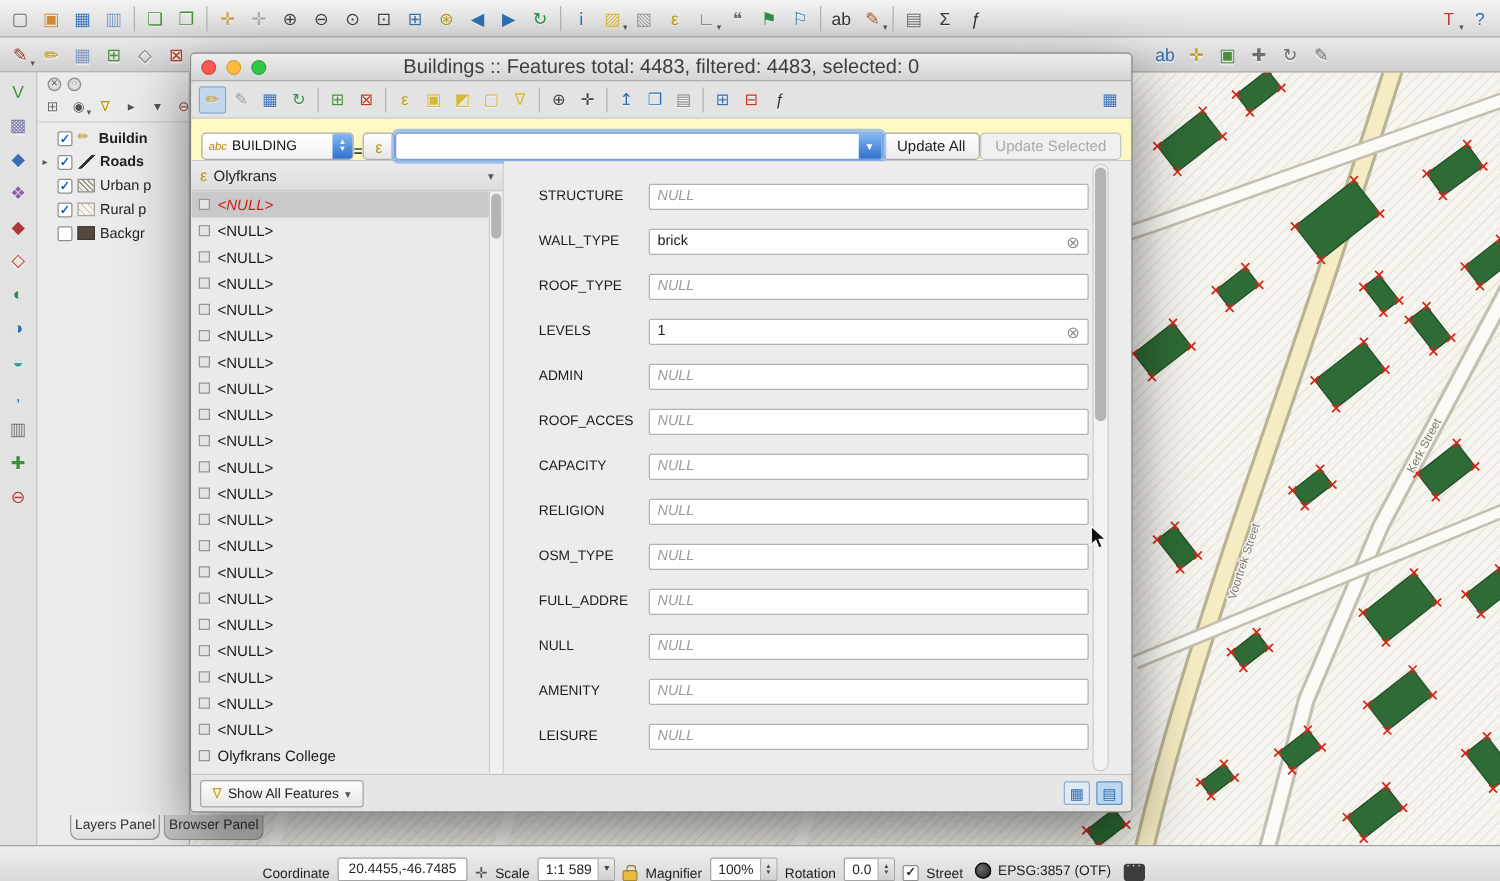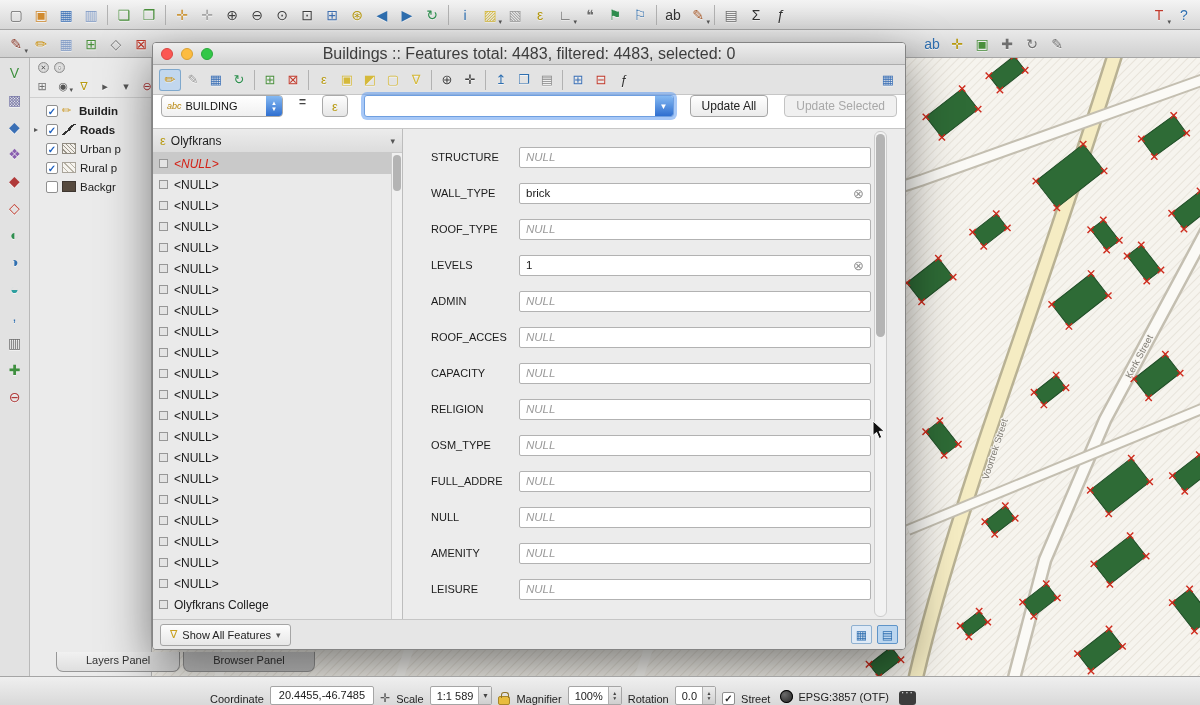--- a/index.html
+++ b/index.html
@@ -45,21 +45,21 @@
   .swatch.edit-pencil{background:none;font-size:11px;line-height:11px;color:#c99010;width:13px}
   .swatch.line{background:linear-gradient(135deg,transparent 44%,#333 44%,#333 56%,transparent 56%)}
   .swatch.hatch{background:repeating-linear-gradient(45deg,#f2efe9 0 2px,#9a958a 2px 3px);border:1px solid #8f8a80}
   .swatch.hatch-light{background:repeating-linear-gradient(45deg,#f6f4ef 0 3px,#b8b3a6 3px 4px);border:1px solid #a9a49a}
   .swatch.dark{background:#564a3e;border:1px solid #3e3630}
   .llabel{font-size:11.5px;overflow:hidden;text-overflow:clip}
   .llabel.b{font-weight:bold}
 
   
   #panel-tabs{position:absolute;left:56px;top:652px;display:flex;gap:3px;z-index:4}
-  .ptab{height:20px;padding:2px 29px;font-size:11px;color:#333;background:linear-gradient(#d4d4d4,#c2c2c2);
+  .ptab{height:20px;padding:2px 3px;font-size:11px;color:#333;background:linear-gradient(#d4d4d4,#c2c2c2);
         border:1px solid #979797;border-top:none;border-radius:0 0 7px 7px}
   .ptab.active{background:linear-gradient(#f1f1f1,#dfdfdf)}
 
   
   #map{position:absolute;left:152px;top:58px;width:1048px;height:618px;background:#f7f5f0;z-index:1}
   #map svg{display:block}
   .street-label{font-size:9.5px;fill:#7d7a72;paint-order:stroke;stroke:#f7f5f0;stroke-width:2px}
 
   
   #dialog{position:absolute;left:152px;top:42px;width:754px;height:608px;background:#ececec;
@@ -71,21 +71,21 @@
   .tl.red{background:#fc5753;border:1px solid #d94542}
   .tl.yellow{background:#fdbc40;border:1px solid #d9a133}
   .tl.green{background:#33c748;border:1px solid #2aa83c}
   .title{position:absolute;left:60px;right:60px;text-align:center;font-size:16px;color:#3d3d3d;
          white-space:nowrap;overflow:hidden}
   #dlg-toolbar{height:30px;flex:none;display:flex;align-items:center;padding:0 6px;background:#e3e3e3;
                border-bottom:1px solid #c6c6c6}
   #dlg-toolbar .tbicon{width:22px;height:22px}
   #dlg-toolbar .tbicon .glyph{font-size:13px}
 
-  .field-row{height:34px;flex:none;display:flex;align-items:flex-start;gap:16px;padding:0 8px;background:#ffffff;
+  .field-row{height:34px;flex:none;display:flex;align-items:flex-end;gap:0;padding:0 8px;background:#fef9c3;
              border-bottom:1px solid #c6c6c6}
   .combo{display:flex;align-items:center;height:22px;width:122px;background:linear-gradient(#ffffff,#f0f0f0);
          border:1px solid #a9a9a9;border-radius:4px;font-size:11px;padding-left:5px;flex:none;position:relative}
   .combo .abc{color:#b8860b;font-size:9px;margin-right:4px;font-style:italic}
   .combo .fname{font-size:11px;color:#111}
   .combo .cap{margin-left:auto;width:16px;height:20px;background:linear-gradient(#85b9f2,#2f6fd0);
               border-radius:0 3px 3px 0;color:#fff;display:flex;flex-direction:column;align-items:center;
               justify-content:center;font-size:6px;line-height:6px}
   .eq{font-weight:bold;color:#444;flex:none}
   .eps-btn{width:26px;height:22px;background:linear-gradient(#fdfdfd,#e6e6e6);border:1px solid #a9a9a9;

